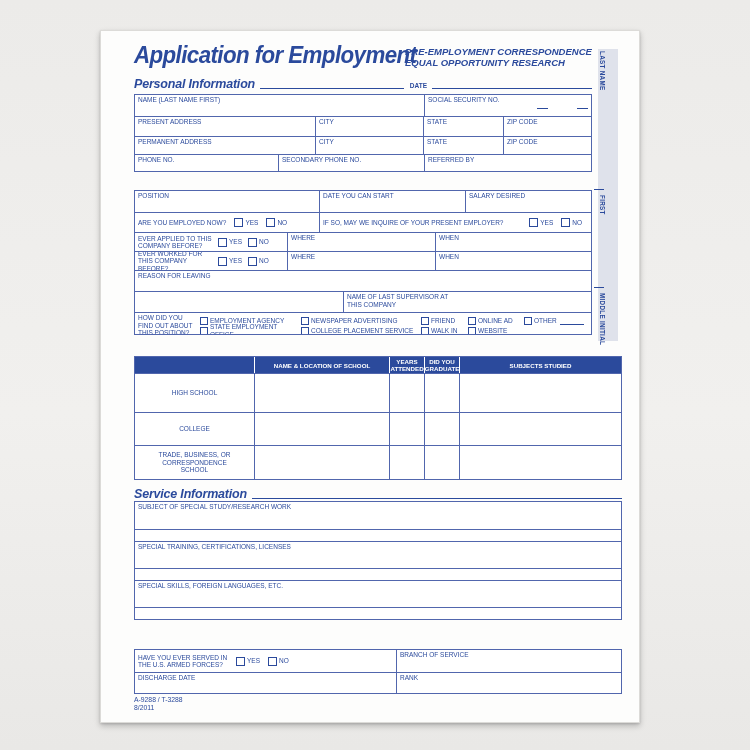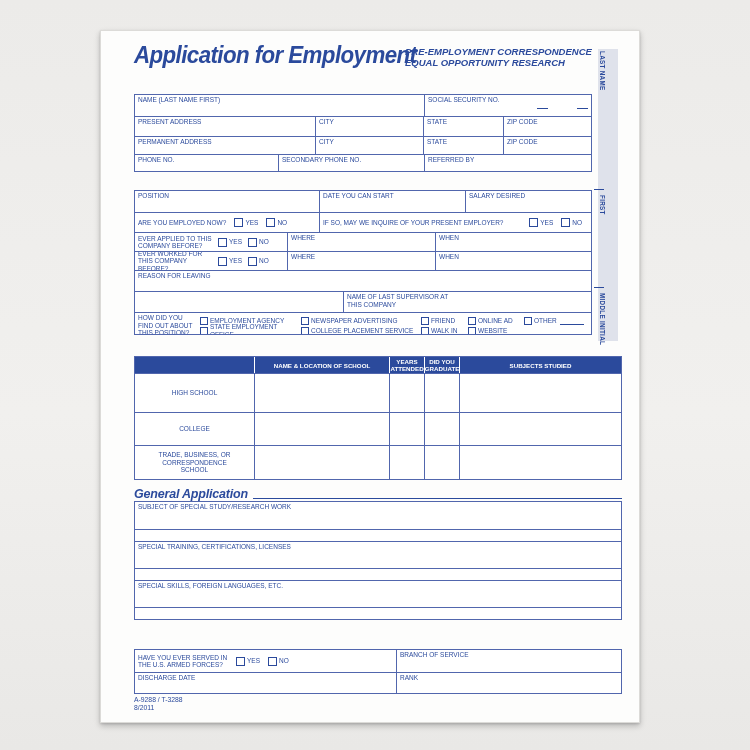--- a/index.html
+++ b/index.html
@@ -81,20 +81,26 @@
   </div>
 
   <div class="abs name-strip">
     <div class="vlab" style="top:2px">LAST NAME</div>
     <div class="vtick" style="top:140px"></div>
     <div class="vlab" style="top:146px">FIRST</div>
     <div class="vtick" style="top:238px"></div>
     <div class="vlab" style="top:244px">MIDDLE INITIAL</div>
   </div>
 
+  <div class="abs shead" style="left:33px;top:46px;width:458px;">
+    <span class="htxt">Personal Information</span>
+    <span class="hline"></span>
+    <span class="dlab">DATE</span>
+    <span class="hline fixed"></span>
+  </div>
 
   <div class="abs tbl" style="left:33px;top:63px;width:458px;">
     <div class="trow" style="height:21px">
       <div class="c" style="width:289px">
         <span class="lbl">NAME (LAST NAME FIRST)</span>
       </div>
       <div class="c" style="flex:1">
         <span class="lbl">SOCIAL SECURITY NO.</span>
         <span class="dash" style="left:112px"></span>
         <span class="dash" style="left:152px"></span>
@@ -304,21 +310,21 @@
     <div class="trow" style="height:34px">
       <div class="c ctr" style="width:119px;padding:1px 14px">TRADE, BUSINESS, OR CORRESPONDENCE SCHOOL</div>
       <div class="c" style="width:135px"></div>
       <div class="c" style="width:35px"></div>
       <div class="c" style="width:35px"></div>
       <div class="c" style="flex:1"></div>
     </div>
   </div>
 
   <div class="abs shead" style="left:33px;top:456px;width:488px;">
-    <span class="htxt">General Application</span>
+    <span class="htxt">Service Information</span>
     <span class="hline"></span>
   </div>
 
   <div class="abs tbl" style="left:33px;top:470px;width:488px;">
     <div class="trow" style="height:27px">
         <div class="c" style="flex:1">
           <span class="lbl">SUBJECT OF SPECIAL STUDY/RESEARCH WORK</span>
         </div>
       </div>
     <div class="trow" style="height:12px">

